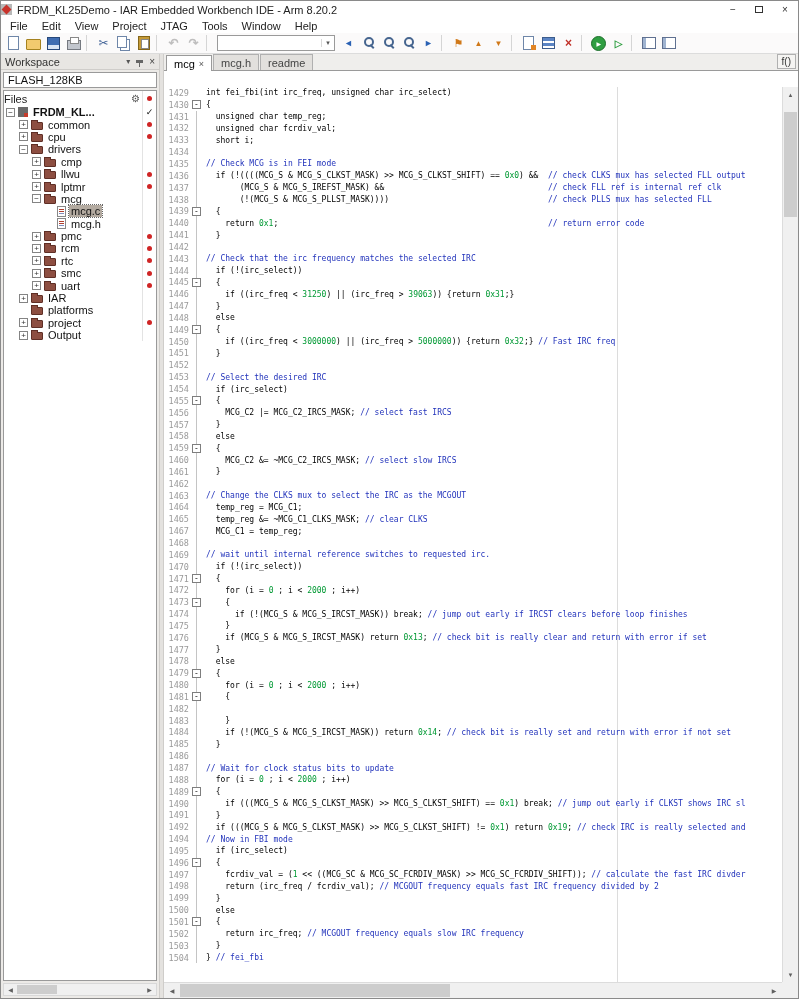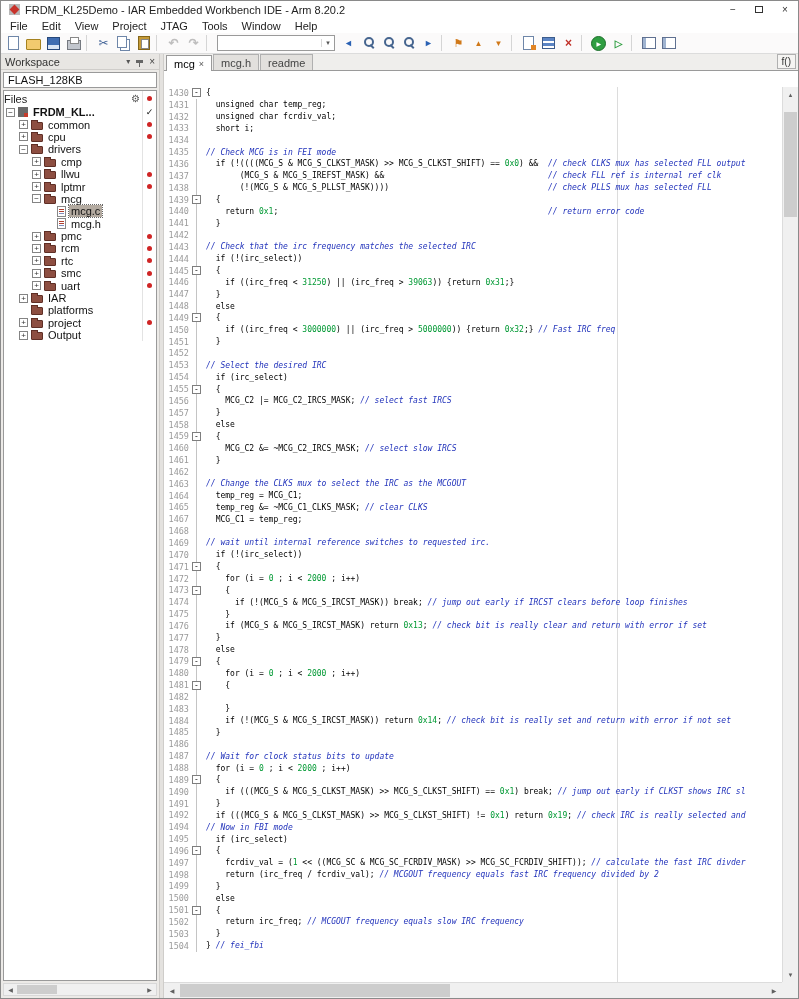--- a/index.html
+++ b/index.html
@@ -2,21 +2,21 @@
 <html><head>
 <meta charset="utf-8">
 <style>
   html,body{margin:0;padding:0;background:#d0d0d0;}
   *{box-sizing:border-box;}
   .window{width:799px;height:999px;background:#ffffff;border:1px solid #8a8a8a;
     font-family:"Liberation Sans",sans-serif;font-size:11px;color:#111;
     display:flex;flex-direction:column;overflow:hidden;position:relative;}
 
   
-  .titlebar{height:17px;display:flex;align-items:center;padding-left:8px;gap:5px;background:#fff;flex:none;}
+  .titlebar{height:17px;display:flex;align-items:center;padding-left:0;gap:5px;background:#fff;flex:none;}
   .app-icon{width:11px;height:11px;background:#b8b8b8;position:relative;flex:none;}
   .app-icon::after{content:'';position:absolute;left:2px;top:2px;width:7px;height:7px;background:#c8332b;transform:rotate(45deg);}
   .title-text{font-size:11px;color:#222;white-space:nowrap;}
   .win-controls{margin-left:auto;display:flex;height:100%;}
   .win-btn{width:26px;height:100%;display:flex;align-items:center;justify-content:center;color:#333;font-size:10px;}
   .maxbox{width:8px;height:7px;border:1px solid #333;}
 
   
   .menubar{height:15px;display:flex;align-items:center;padding-left:2px;background:#fff;flex:none;}
   .menu-item{padding:0 7px;color:#222;white-space:nowrap;}
@@ -108,21 +108,21 @@
   .code-col{flex:1;position:relative;overflow:hidden;background:#fff;min-width:0;}
   .ruler{position:absolute;left:453px;top:0;bottom:0;border-left:1px solid #dcdcdc;}
   .code-lines{position:relative;}
   .cline{display:flex;height:11.85px;align-items:center;white-space:pre;overflow:hidden;}
   .lnum{width:28px;flex:none;text-align:right;padding-right:3px;color:#9a9a9a;font:8.5px "DejaVu Sans Mono",monospace;}
   .fold{width:12px;flex:none;align-self:stretch;position:relative;display:flex;align-items:center;}
   .fold.bl::before{content:'';position:absolute;left:4px;top:0;bottom:0;border-left:1px solid #c4c4c4;}
   .fbox{position:relative;z-index:1;width:9px;height:9px;background:#fff;border:1px solid #7e7e7e;font:8px/7px "DejaVu Sans Mono",monospace;text-align:center;color:#222;}
   .ctext{font:8px "DejaVu Sans Mono",monospace;white-space:pre;padding-left:2px;position:relative;z-index:1;}
   .tok-t{color:#000;}
-  .tok-c{color:#2233bb;font-style:italic;}
+  .tok-c{color:#2233bb;}
   .tok-n{color:#009933;}
 
   
   .vscroll{width:16px;flex:none;background:#f0f0f0;border-left:1px solid #dcdcdc;display:flex;flex-direction:column;}
   .vscroll .sarrow{height:15px;}
   .vscroll .strack{flex:1;position:relative;}
   .vscroll .sthumb{position:absolute;left:1px;right:1px;top:10px;height:105px;background:#cdcdcd;}
   .hscroll{height:16px;background:#f0f0f0;border-top:1px solid #dcdcdc;display:flex;flex:none;}
   .hscroll .sarrow{width:16px;}
   .hscroll .strack{flex:1;position:relative;}
@@ -449,20 +449,21 @@
               <span class="tab-label">readme</span>
             </span>
           </span>
         <span class="fn-btn">f()</span>
       </div>
       <div class="editor-top-gap"></div>
       <div class="ed-body">
         <div class="code-col">
           <div class="ruler"></div>
           <div class="code-lines">
+              <div class="cline"><span class="lnum">1429</span><span class="fold"></span><span class="ctext"><span class="tok-t">int fei_fbi(int irc_freq, unsigned char irc_select)</span></span></div>
               <div class="cline"><span class="lnum">1430</span><span class="fold"><span class="fbox">-</span></span><span class="ctext"><span class="tok-t">{</span></span></div>
               <div class="cline"><span class="lnum">1431</span><span class="fold bl"></span><span class="ctext"><span class="tok-t">  unsigned char temp_reg;</span></span></div>
               <div class="cline"><span class="lnum">1432</span><span class="fold bl"></span><span class="ctext"><span class="tok-t">  unsigned char fcrdiv_val;</span></span></div>
               <div class="cline"><span class="lnum">1433</span><span class="fold bl"></span><span class="ctext"><span class="tok-t">  short i;</span></span></div>
               <div class="cline"><span class="lnum">1434</span><span class="fold bl"></span><span class="ctext"></span></div>
               <div class="cline"><span class="lnum">1435</span><span class="fold bl"></span><span class="ctext"><span class="tok-c">// Check MCG is in FEI mode</span></span></div>
               <div class="cline"><span class="lnum">1436</span><span class="fold bl"></span><span class="ctext"><span class="tok-t">  if (!((((MCG_S &amp; MCG_S_CLKST_MASK) &gt;&gt; MCG_S_CLKST_SHIFT) == </span><span class="tok-n">0x0</span><span class="tok-t">) &amp;&amp;  </span><span class="tok-c">// check CLKS mux has selected FLL output</span></span></div>
               <div class="cline"><span class="lnum">1437</span><span class="fold bl"></span><span class="ctext"><span class="tok-t">       (MCG_S &amp; MCG_S_IREFST_MASK) &amp;&amp;                                  </span><span class="tok-c">// check FLL ref is internal ref clk</span></span></div>
               <div class="cline"><span class="lnum">1438</span><span class="fold bl"></span><span class="ctext"><span class="tok-t">       (!(MCG_S &amp; MCG_S_PLLST_MASK))))                                 </span><span class="tok-c">// check PLLS mux has selected FLL</span></span></div>
               <div class="cline"><span class="lnum">1439</span><span class="fold bl"><span class="fbox">-</span></span><span class="ctext"><span class="tok-t">  {</span></span></div>

